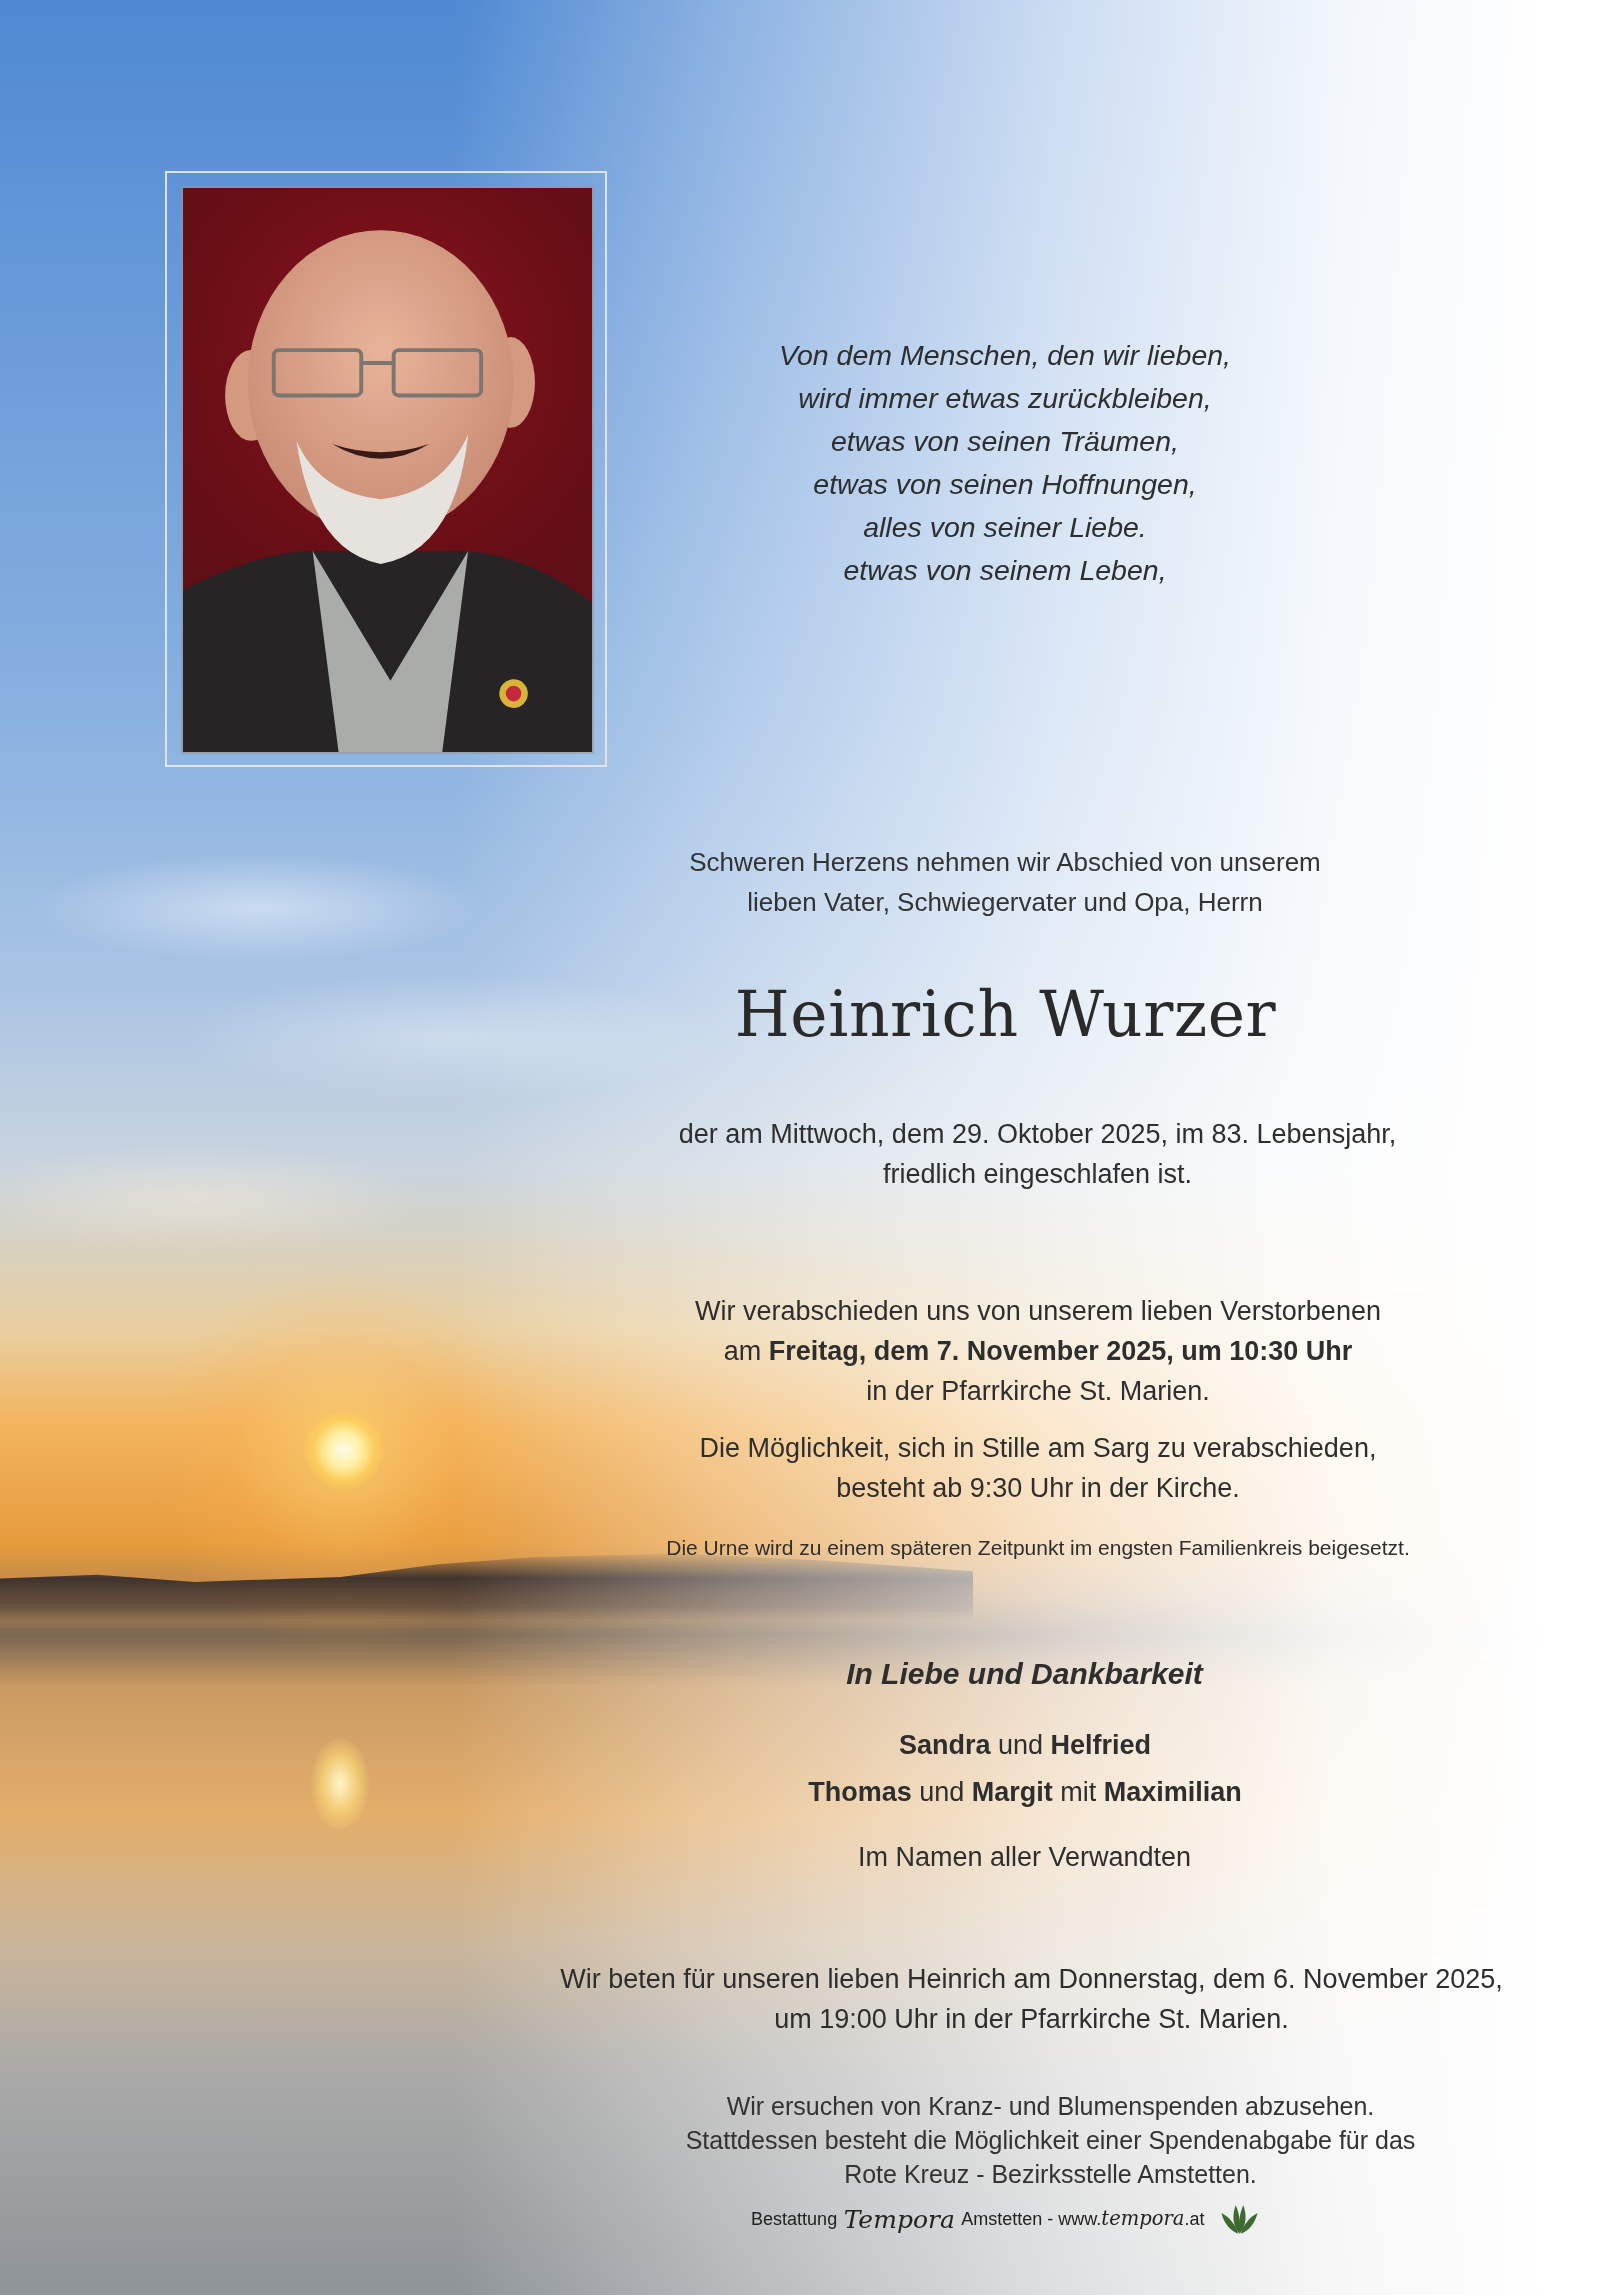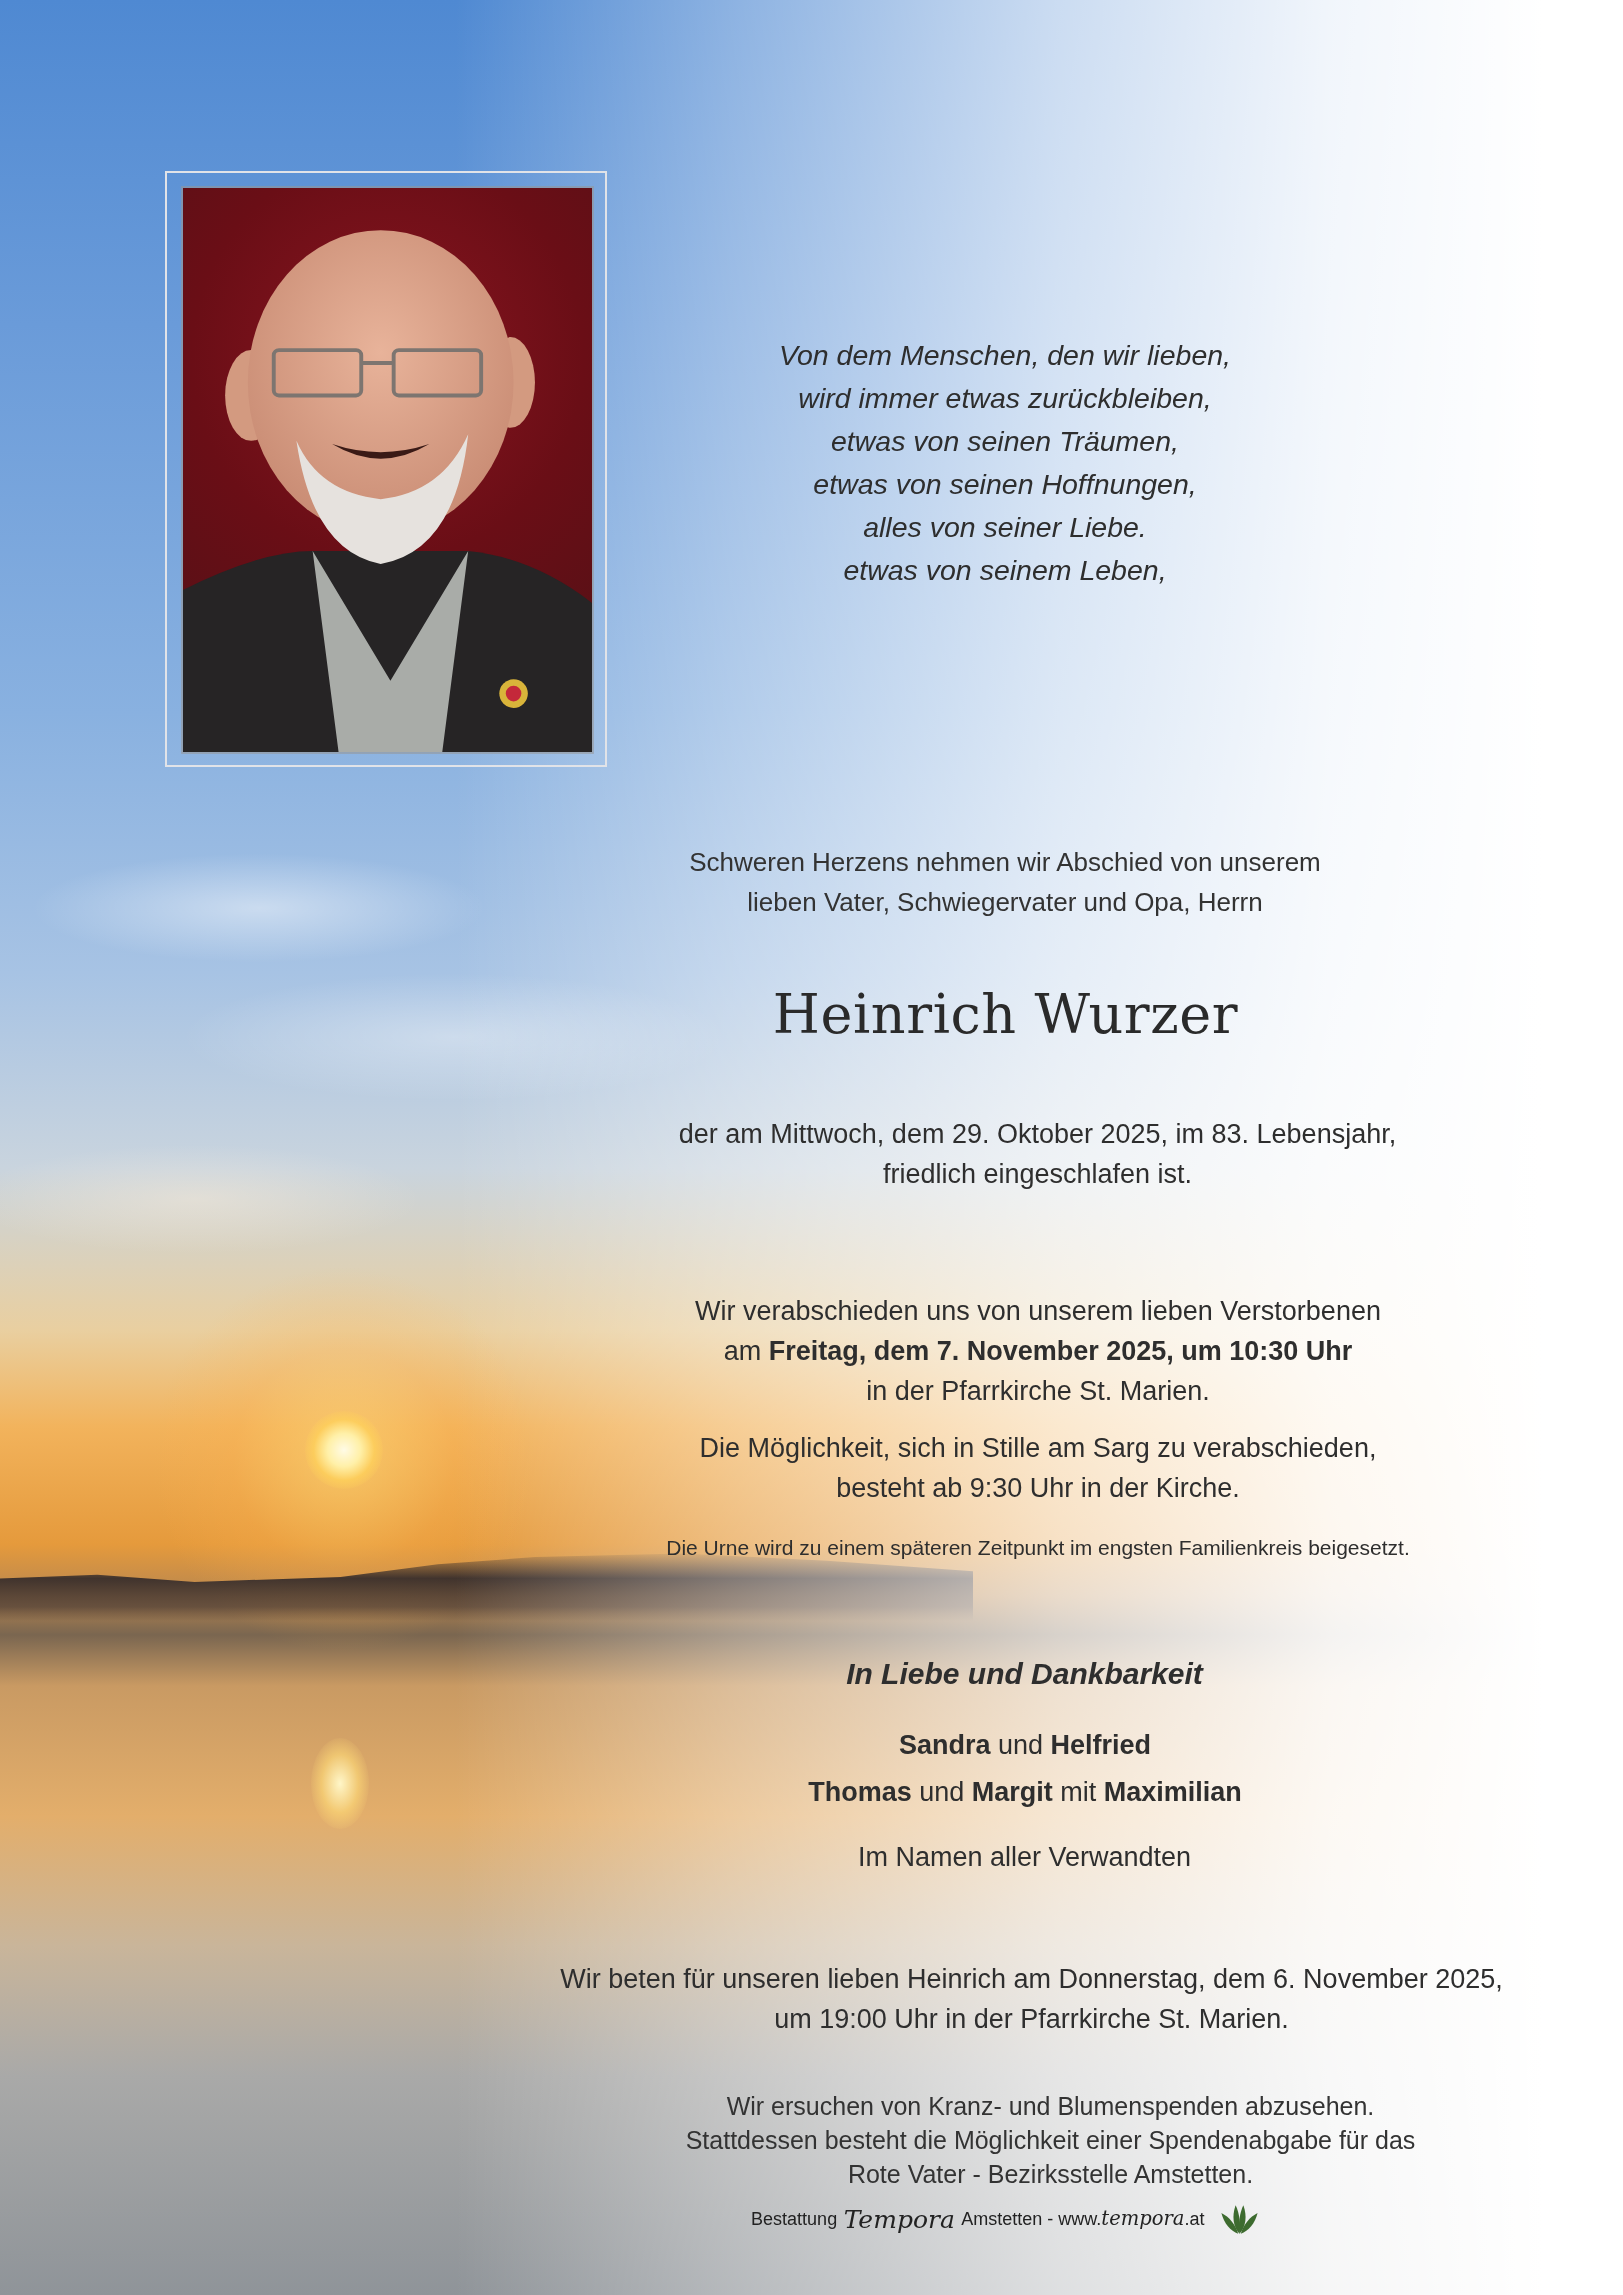--- a/index.html
+++ b/index.html
@@ -40,21 +40,21 @@
     box-shadow:0 0 0 1.9px rgba(150,150,150,.6); overflow:hidden;
     background: radial-gradient(ellipse 80% 60% at 50% 30%, #8a1520 0%, #6a0e16 60%, #5a1016 100%); }
   .photo svg { width:100%; height:100%; display:block; }
 
   
   .txt { position:absolute; text-align:center; }
   .poem { left:713px; top:310px; width:584px; font-size:28.5px; line-height:43px;
     font-style:italic; color:#2e2e2e;margin-top:24px; }
   .intro { left:616px; top:842px; width:778px; font-size:26px; line-height:40px; color:#333; }
   .name { left:584px; top:966px; width:843px; font-family:"DejaVu Serif", "Liberation Serif", serif;
-    font-size:54px; line-height:97px; color:#2a2a2a; letter-spacing:0.6px; }
+    font-size:63px; line-height:97px; color:#2a2a2a; letter-spacing:0.6px; }
   .death { left:551px; top:1114px; width:973px; font-size:27px; line-height:40px; color:#2e2e2e; }
   .funeral { left:584px; top:1291px; width:908px; font-size:27px; line-height:40px; color:#2e2e2e; }
   .viewing { left:584px; top:1428px; width:908px; font-size:27px; line-height:40px; color:#2e2e2e; }
   .urn { left:454px; top:1528px; width:1168px; font-size:21px; line-height:40px; color:#2e2e2e; }
   .dank { left:713px; top:1654px; width:623px; font-size:30px; line-height:40px;
     font-style:italic; font-weight:bold; color:#2e2e2e; }
   .family { left:649px; top:1722px; width:752px; font-size:27px; line-height:47px; color:#2e2e2e; }
   .family b { font-weight:bold; }
   .relatives { left:713px; top:1837px; width:623px; font-size:27px; line-height:40px; color:#2e2e2e; }
   .prayer { left:467px; top:1959px; width:1129px; font-size:27px; line-height:40px; color:#2e2e2e; }
@@ -152,21 +152,21 @@
 <div class="txt relatives">Im Namen aller Verwandten</div>
 
 <div class="txt prayer">
   <div>Wir beten für unseren lieben Heinrich am Donnerstag, dem 6. November 2025,</div>
   <div>um 19:00 Uhr in der Pfarrkirche St. Marien.</div>
 </div>
 
 <div class="txt donation">
   <div>Wir ersuchen von Kranz- und Blumenspenden abzusehen.</div>
   <div>Stattdessen besteht die Möglichkeit einer Spendenabgabe für das</div>
-  <div>Rote Vater - Bezirksstelle Amstetten.</div>
+  <div>Rote Kreuz - Bezirksstelle Amstetten.</div>
 </div>
 
 <div class="txt footer">
   <span>Bestattung</span>
   <span class="brand">Tempora</span>
   <span><span>Amstetten - www.</span><span class="url-brand">tempora</span><span>.at</span></span>
   <svg class="lotus" viewBox="0 0 60 48">
     <path d="M30 46 C20 36 18 18 24 2 C30 14 32 32 30 46 Z" fill="#3d6b2f"></path>
     <path d="M30 46 C40 36 42 18 36 2 C30 14 28 32 30 46 Z" fill="#3d6b2f"></path>
     <path d="M28 46 C16 42 6 30 2 14 C14 20 24 32 28 46 Z" fill="#3d6b2f"></path>

